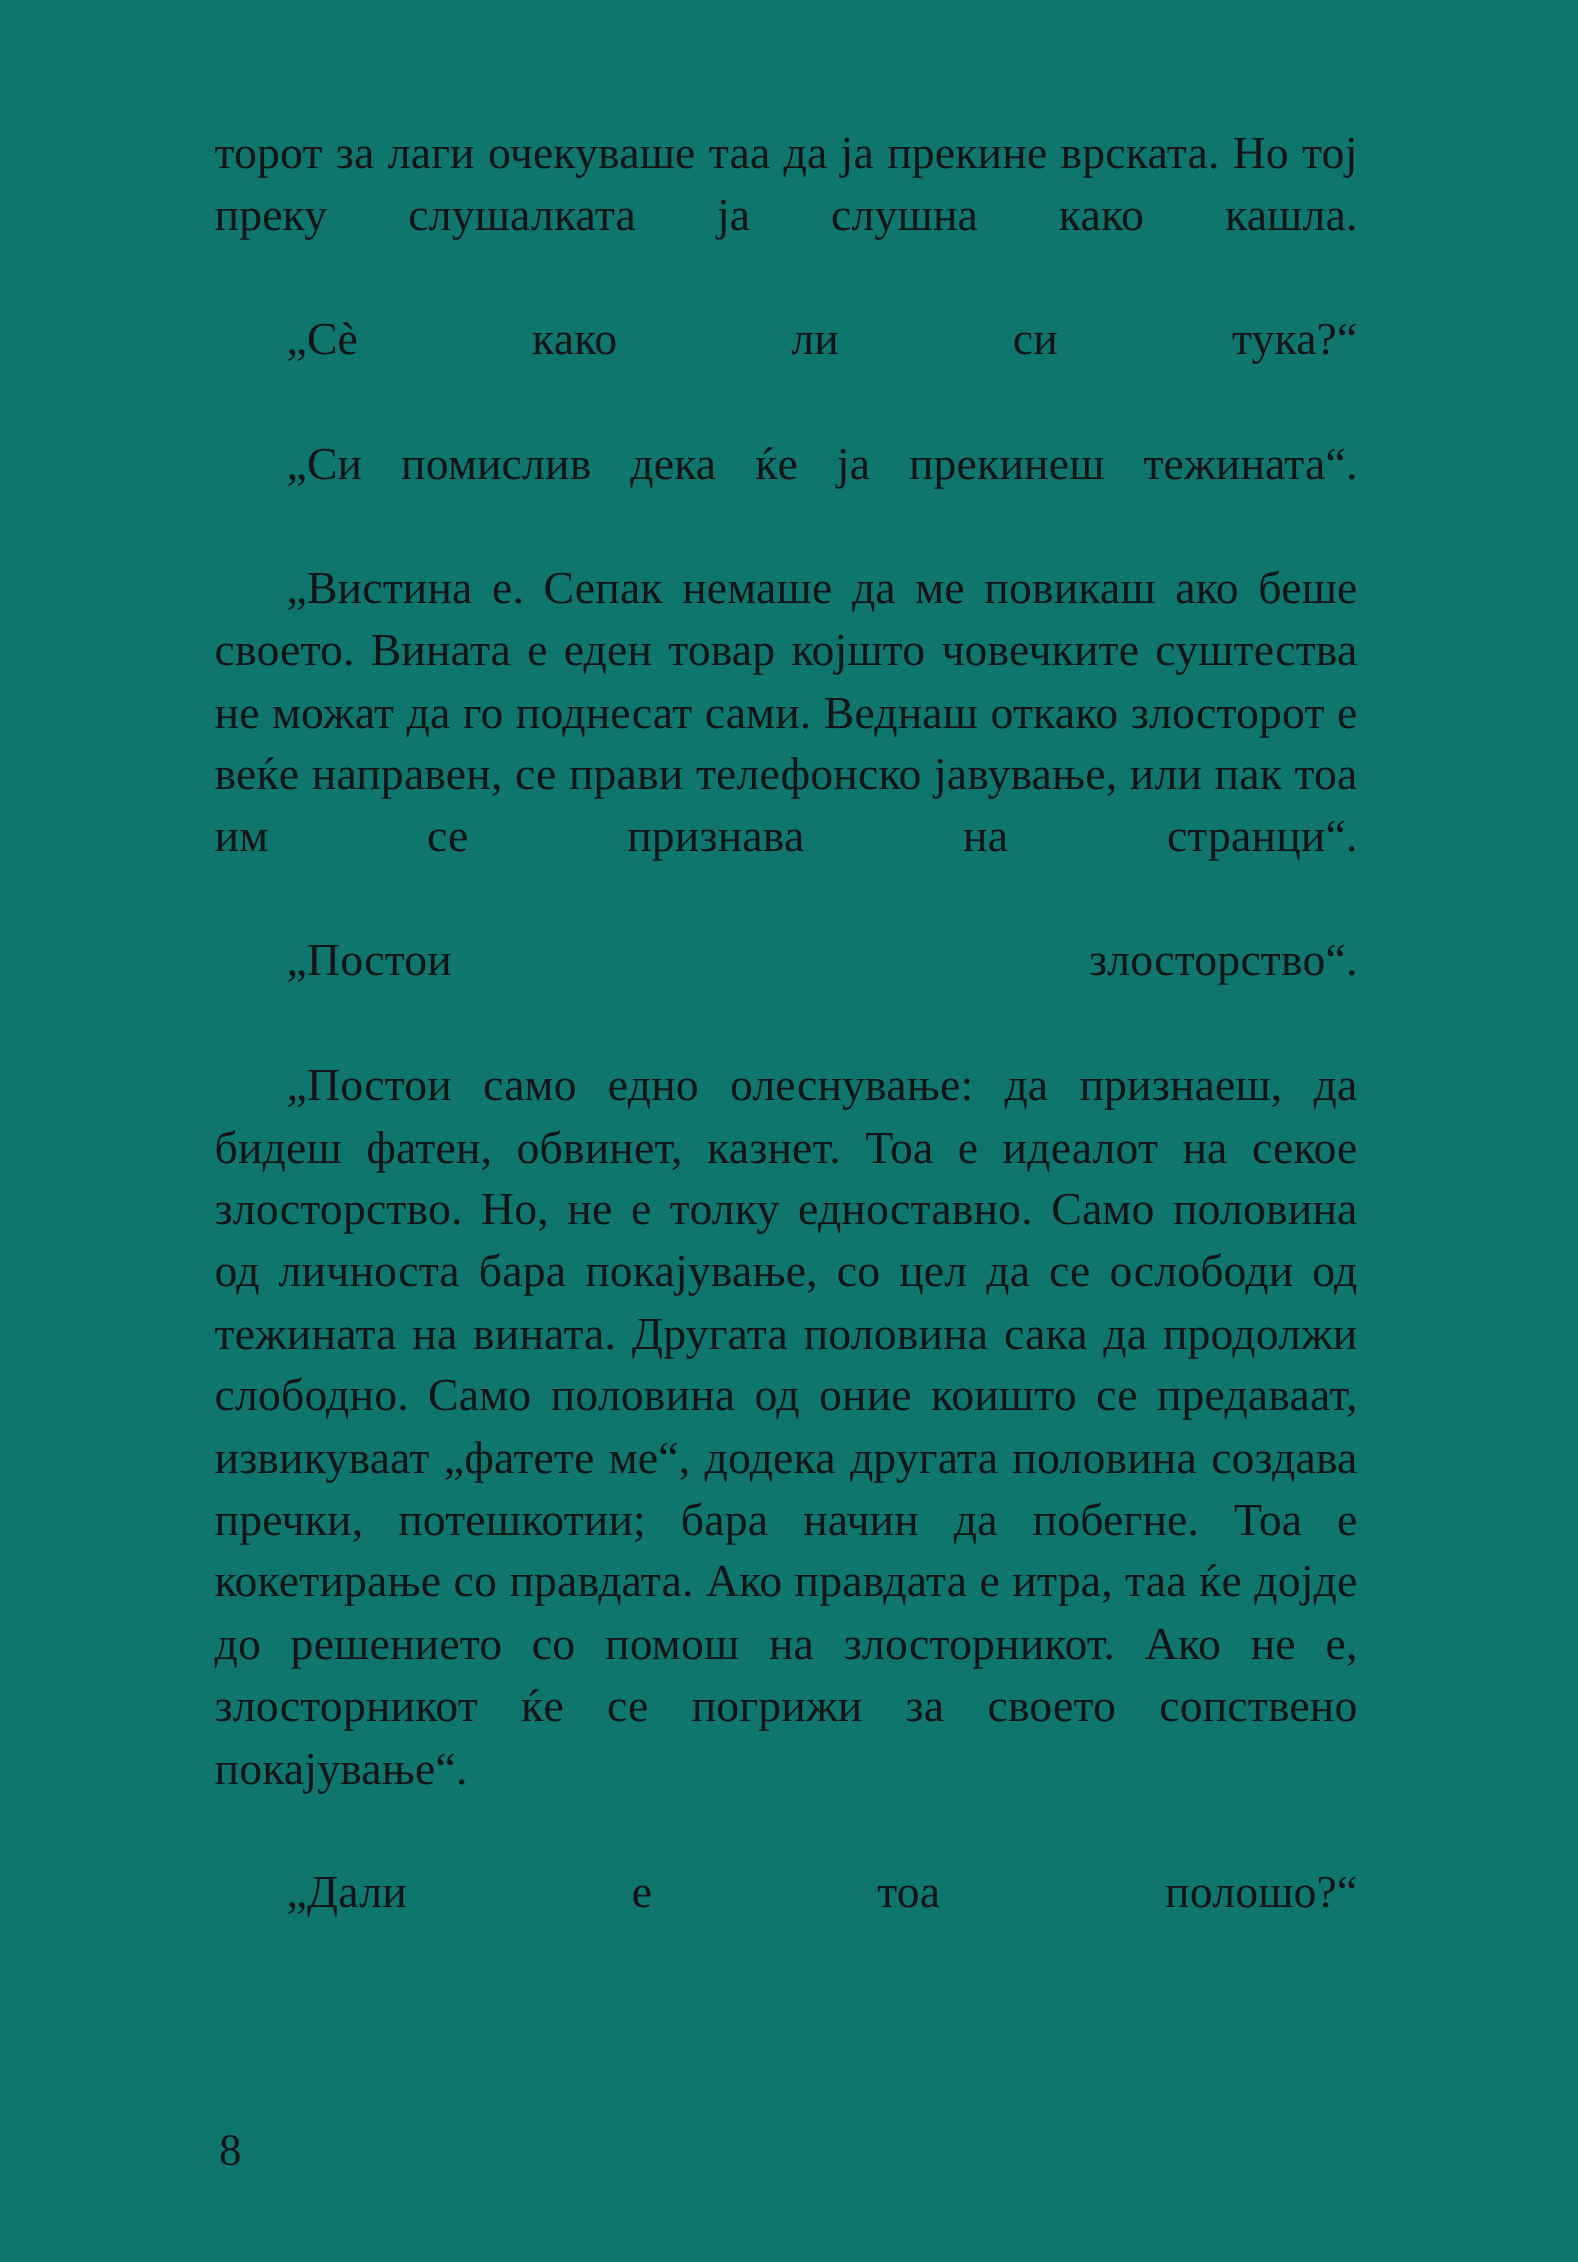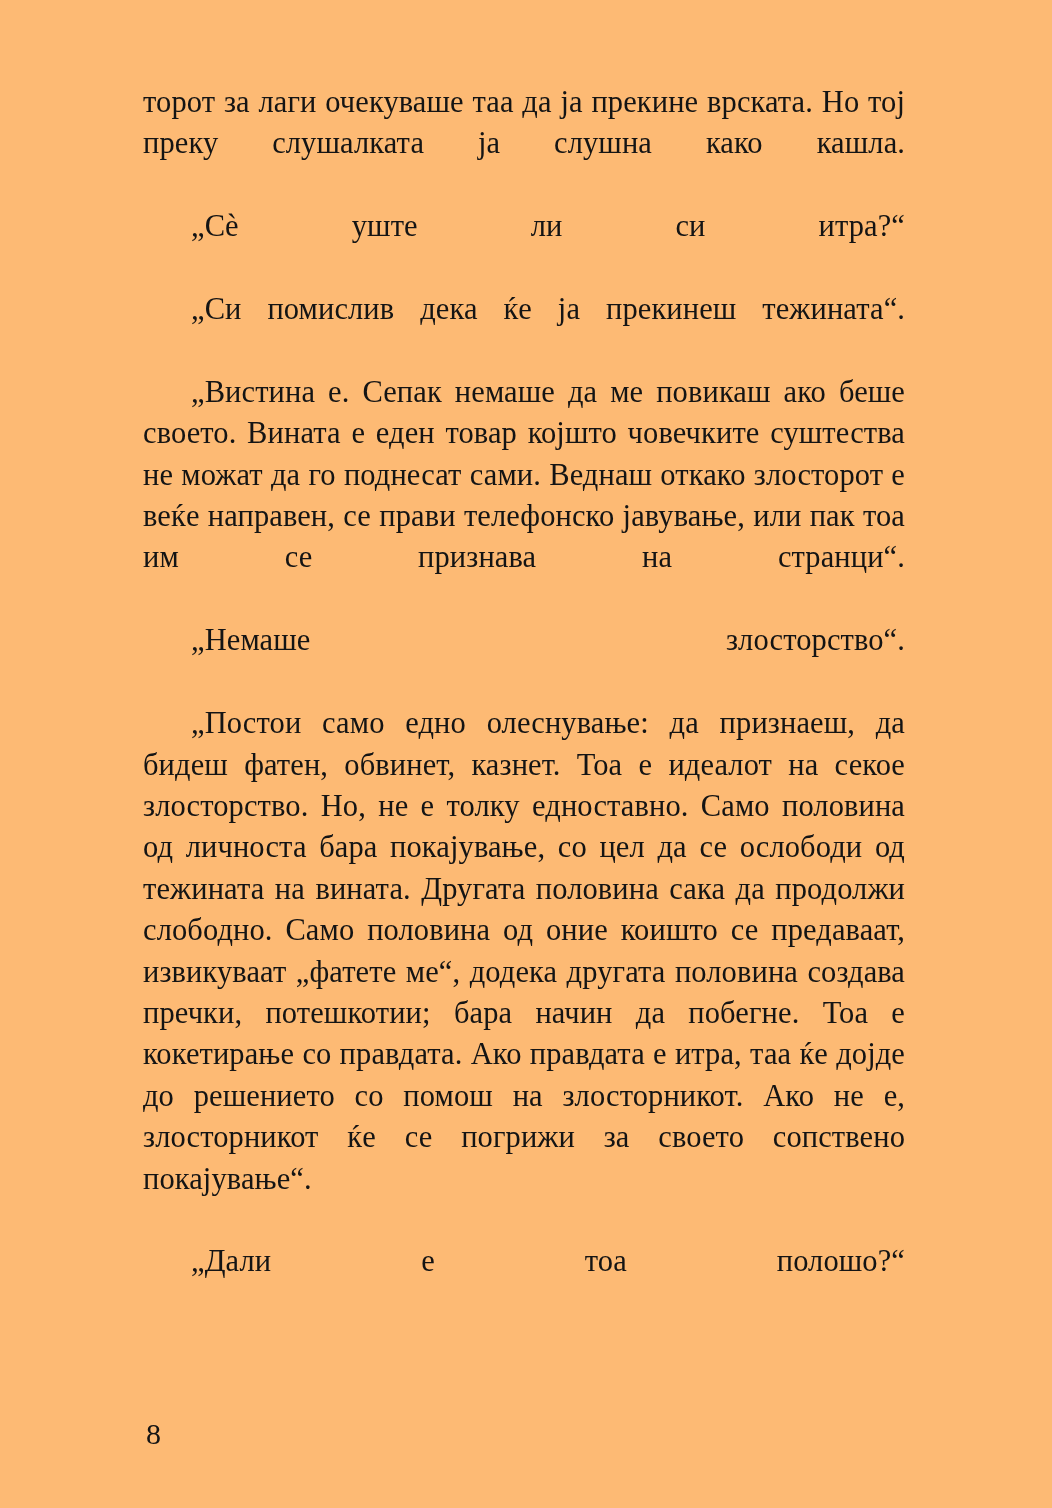--- a/index.html
+++ b/index.html
@@ -9,21 +9,21 @@
     background: #ffffff;
   }
   body {
     font-family: "Liberation Serif", "DejaVu Serif", serif;
     color: #111111;
   }
   .page {
     position: relative;
     width: 1052px;
     height: 1508px;
-    background: #fdba74;
+    background: #0f766e;
     overflow: hidden;
     box-sizing: border-box;
   }
   .text-column {
     position: absolute;
     left: 143px;
     top: 82px;
     width: 762px;
     font-size: 30.5px;
     line-height: 41.4px;
@@ -62,23 +62,23 @@
     color: #141414;
   }
 </style>
 </head>
 <body>
 
 <div class="page">
 
   <div class="text-column" id="body-text">
       <p class="para noindent">торот за лаги очекуваше таа да ја прекине врската. Но тој преку слушалката ја слушна како кашла.</p>
-      <p class="para indent">„Сѐ уште ли си итра?“</p>
+      <p class="para indent">„Сѐ како ли си тука?“</p>
       <p class="para indent">„Си помислив дека ќе ја прекинеш тежината“.</p>
       <p class="para indent">„Вистина е. Сепак немаше да ме повикаш ако бе­ше своето. Вината е еден товар којшто човечките суштества не можат да го поднесат сами. Веднаш от­како злосторот е веќе направен, се прави телефонско јавување, или пак тоа им се признава на странци“.</p>
-      <p class="para indent">„Немаше злосторство“.</p>
+      <p class="para indent">„Постои злосторство“.</p>
       <p class="para indent">„Постои само едно олеснување: да признаеш, да бидеш фатен, обвинет, казнет. Тоа е идеалот на се­кое злосторство. Но, не е толку едноставно. Само половина од личноста бара покајување, со цел да се ослободи од тежината на вината. Другата половина сака да продолжи слободно. Само половина од оние коишто се предаваат, извикуваат „фатете ме“, додека другата половина создава пречки, потешкотии; бара начин да побегне. Тоа е кокетирање со правдата. Ако правдата е итра, таа ќе дојде до решението со помош на злосторникот. Ако не е, злосторникот ќе се погри­жи за своето сопствено покајување“.</p>
       <p class="para indent">„Дали е тоа полошо?“</p>
     </div>
 
   <div class="folio">8</div>
 
 </div>
 
 </body></html>

